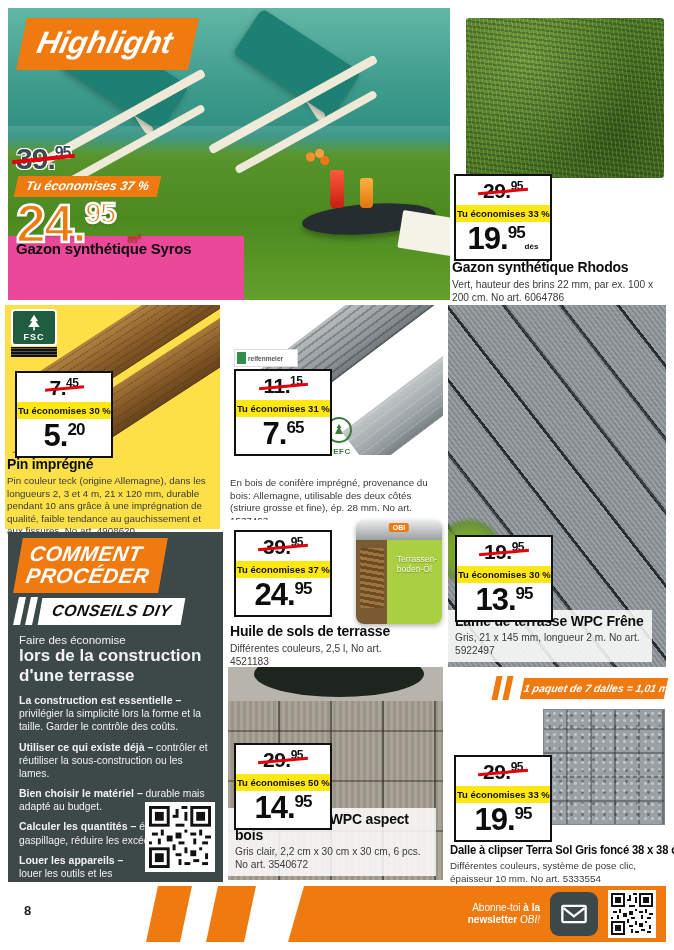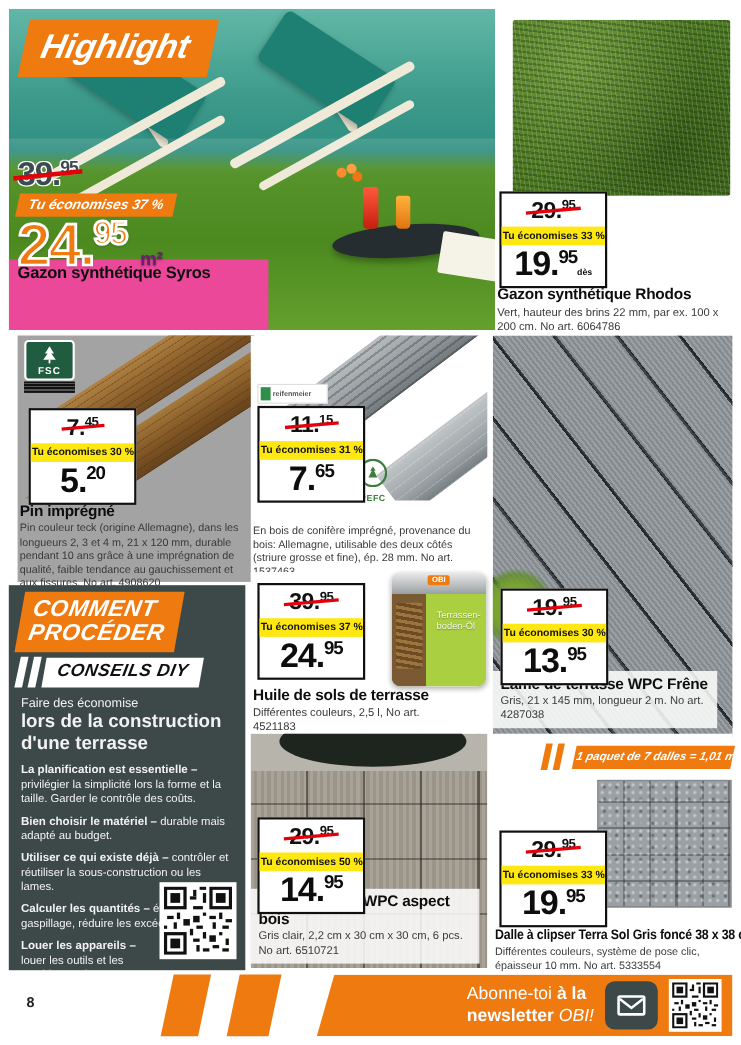--- a/index.html
+++ b/index.html
@@ -53,42 +53,42 @@
     text-shadow:-1px -1px 0 #fff,1px -1px 0 #fff,-1px 1px 0 #fff,1px 1px 0 #fff; }
   .hero-old sup { font-size:16px; }
   .hero-old .intpart::after { content:"."; }
   .hero-old::after { content:""; position:absolute; left:-4px; right:-4px; top:44%; height:4px; background:#e3000b; transform:rotate(-6deg); }
   .save-orange { display:inline-block; background:#ee7a10; color:#fff; font-style:italic; font-weight:bold; font-size:12.5px;
     padding:3px 10px 4px; transform:skewX(-12deg); margin-top:2px; white-space:nowrap; }
   .hero-big { margin-top:2px; font-weight:bold; font-size:54px; line-height:0.9; color:#ee7a10; letter-spacing:-2px;
     -webkit-text-stroke:2.5px #fff; text-shadow:0 2px 3px rgba(0,0,0,.25); }
   .hero-big sup { font-size:30px; vertical-align:super; }
   .hero-big .intpart::after { content:"."; }
-  .hero-unit { font-size:17px; font-weight:bold; color:#701a75; -webkit-text-stroke:0; text-shadow:0 1px 2px rgba(0,0,0,.5); letter-spacing:0; }
+  .hero-unit { font-size:11px; font-weight:bold; color:#c2410c; -webkit-text-stroke:0; text-shadow:0 1px 2px rgba(0,0,0,.5); letter-spacing:0; }
   .hero-panel { position:absolute; left:0; bottom:0; width:236px; min-height:64px; background:#ec4899; padding:5px 8px 6px; z-index:3; }
 
   .ptitle { font-weight:bold; font-size:14px; line-height:1.1; color:#0d0d0d; letter-spacing:-0.2px; }
   .pdesc { font-size:10.2px; line-height:1.28; color:#3a3a3a; margin-top:2px; }
   .nowrap { white-space:nowrap; display:inline-block; transform-origin:left center; }
 
   
   .blk-rhodos { left:450px; top:8px; width:216px; height:292px; background:#fff; }
   .turf { position:absolute; left:16px; top:10px; width:198px; height:160px; background-color:#4e7a24;
     background-image:
       repeating-linear-gradient(83deg, rgba(255,255,255,.14) 0 1px, transparent 1px 4px),
       repeating-linear-gradient(7deg, rgba(15,35,5,.28) 0 2px, transparent 2px 5px),
       radial-gradient(circle at 30% 25%, rgba(140,180,80,.55), transparent 60%),
       radial-gradient(circle at 75% 75%, rgba(30,60,10,.5), transparent 65%);
     border-radius:3px; }
   .blk-rhodos .pbox { left:4px; top:166px; }
   .blk-rhodos .ptitle { position:absolute; left:2px; top:252px; }
   .blk-rhodos .pdesc { position:absolute; left:2px; top:268px; width:210px; }
 
   
-  .blk-pin { left:16px; top:305px; width:215px; height:224px; background:#a3a3a3; overflow:visible; }
+  .blk-pin { left:5px; top:305px; width:215px; height:224px; background:#fde047; overflow:visible; }
   .pin-photo { position:absolute; left:0; top:0; width:215px; height:148px; overflow:hidden; }
   .plank { position:absolute; border-radius:2px; }
   .plank-w1 { left:18px; top:-16px; width:300px; height:46px; transform:rotate(-33deg);
     background:linear-gradient(180deg,#b08344,#8a5c28 60%,#6f4a20);
     background-image:repeating-linear-gradient(0deg, rgba(60,35,10,.28) 0 1px, transparent 1px 6px), linear-gradient(180deg,#b08344,#8a5c28 60%,#6f4a20); }
   .plank-w2 { left:-20px; top:72px; width:300px; height:42px; transform:rotate(-33deg);
     background:linear-gradient(180deg,#a6793c,#7f5423 60%,#64421c);
     background-image:repeating-linear-gradient(0deg, rgba(60,35,10,.25) 0 1px, transparent 1px 7px), linear-gradient(180deg,#a6793c,#7f5423 60%,#64421c); }
   .fsc-logo { position:absolute; left:6px; top:4px; width:46px; z-index:4; text-align:center; }
   .fsc-green { background:#1f5c40; border:2px solid #fff; border-radius:4px; padding:3px 2px 2px; color:#fff; }
@@ -187,21 +187,21 @@
   .blk-terra .pdesc { position:absolute; left:2px; top:191px; width:214px; font-size:9.8px; }
 
   
   .page-num { position:absolute; left:24px; top:903px; font-size:13px; font-weight:bold; color:#222; }
   .stripe { position:absolute; top:886px; height:56px; background:#ee7a10; transform:skewX(-12deg); }
   .stripe1 { left:152px; width:34px; }
   .stripe2 { left:212px; width:38px; }
   .news-bar { position:absolute; left:288px; top:886px; width:378px; height:56px; background:#ee7a10;
     clip-path:polygon(16px 0, 100% 0, 100% 100%, 0 100%);
     display:flex; align-items:center; justify-content:flex-end; gap:10px; padding:6px 10px 6px 0; }
-  .news-text { color:#fff; text-align:left; font-size:16px; line-height:1.25; }
+  .news-text { color:#fff; text-align:right; font-size:10px; line-height:1.25; }
   .news-text .lt { font-weight:normal; }
   .news-text b { font-weight:bold; }
   .news-text .it { font-style:italic; font-weight:normal; }
   .env-btn { width:48px; height:44px; background:#3d4849; border-radius:9px; display:flex; align-items:center; justify-content:center; flex:0 0 auto; }
   .news-qr { width:48px; height:48px; background:#fff; padding:3px; flex:0 0 auto; }
   .news-qr svg { width:100%; height:100%; display:block; }
 </style>
 </head>
 <body>
 
@@ -300,40 +300,40 @@
   <div class="abs blk-frene">
     <div class="deck-photo"></div>
     <div class="green-blob"></div>
     <div class="pbox">
       <div class="old"><span class="intpart">19</span><sup>95</sup></div>
       <div class="save">Tu économises 30 %</div>
       <div class="big"><span class="intpart">13</span><sup>95</sup></div>
     </div>
     <div class="frene-band">
       <div class="ptitle">Lame de terrasse WPC Frêne</div>
-      <div class="pdesc">Gris, 21 x 145 mm, longueur 2 m. No art. 4287038</div>
+      <div class="pdesc">Gris, 21 x 145 mm, longueur 2 m. No art. 5922497</div>
     </div>
   </div>
 
   <div class="abs blk-diy">
     <div class="diy-head">
       <div>COMMENT</div>
       <div>PROCÉDER</div>
     </div>
     <div class="diy-sub">
       <div class="slash"></div>
       <div class="slash"></div>
       <div class="conseils">CONSEILS DIY</div>
     </div>
     <div class="diy-body">
       <div class="diy-intro1">Faire des économise</div>
       <div class="diy-intro2">lors de la construction d'une terrasse</div>
-      <div class="tip"><b>La planification est essentielle –</b> <span>privilégier la simplicité lors la forme et la taille. Garder le contrôle des coûts.</span></div>
+      <div class="tip"><b>La construction est essentielle –</b> <span>privilégier la simplicité lors la forme et la taille. Garder le contrôle des coûts.</span></div>
+      <div class="tip"><b>Utiliser ce qui existe déjà –</b> <span>contrôler et réutiliser la sous-construction ou les lames.</span></div>
       <div class="tip"><b>Bien choisir le matériel –</b> <span>durable mais adapté au budget.</span></div>
-      <div class="tip"><b>Utiliser ce qui existe déjà –</b> <span>contrôler et réutiliser la sous-construction ou les lames.</span></div>
       <div class="tip"><b>Calculer les quantités –</b> <span>éviter le gaspillage, réduire les excédents.</span></div>
       <div class="tip narrow"><b>Louer les appareils –</b> <span>louer les outils et les machines uniquement en cas de besoin.</span></div>
 
     </div>
     <div class="diy-qr">
       <svg viewBox="0 0 21 21">
         <rect width="21" height="21" fill="#fff"></rect>
         <g fill="#111">
             <rect x="0" y="0" width="7" height="7"></rect>
             <rect x="14" y="0" width="7" height="7"></rect>
@@ -406,21 +406,21 @@
   <div class="abs blk-dwpc">
     <div class="tiles-photo"></div>
     <div class="planter"></div>
     <div class="pbox">
       <div class="old"><span class="intpart">29</span><sup>95</sup></div>
       <div class="save">Tu économises 50 %</div>
       <div class="big"><span class="intpart">14</span><sup>95</sup></div>
     </div>
     <div class="dwpc-band">
       <div class="ptitle">Dalle à clipser WPC aspect bois</div>
-      <div class="pdesc">Gris clair, 2,2 cm x 30 cm x 30 cm, 6 pcs. No art. 6510721</div>
+      <div class="pdesc">Gris clair, 2,2 cm x 30 cm x 30 cm, 6 pcs. No art. 3540672</div>
     </div>
   </div>
 
   <div class="abs blk-terra">
     <div class="terra-slashes">
       <div class="slash orange"></div>
       <div class="slash orange"></div>
     </div>
     <div class="pack-banner">1 paquet de 7 dalles = 1,01 m²</div>
     <div class="terra-tile"></div>

